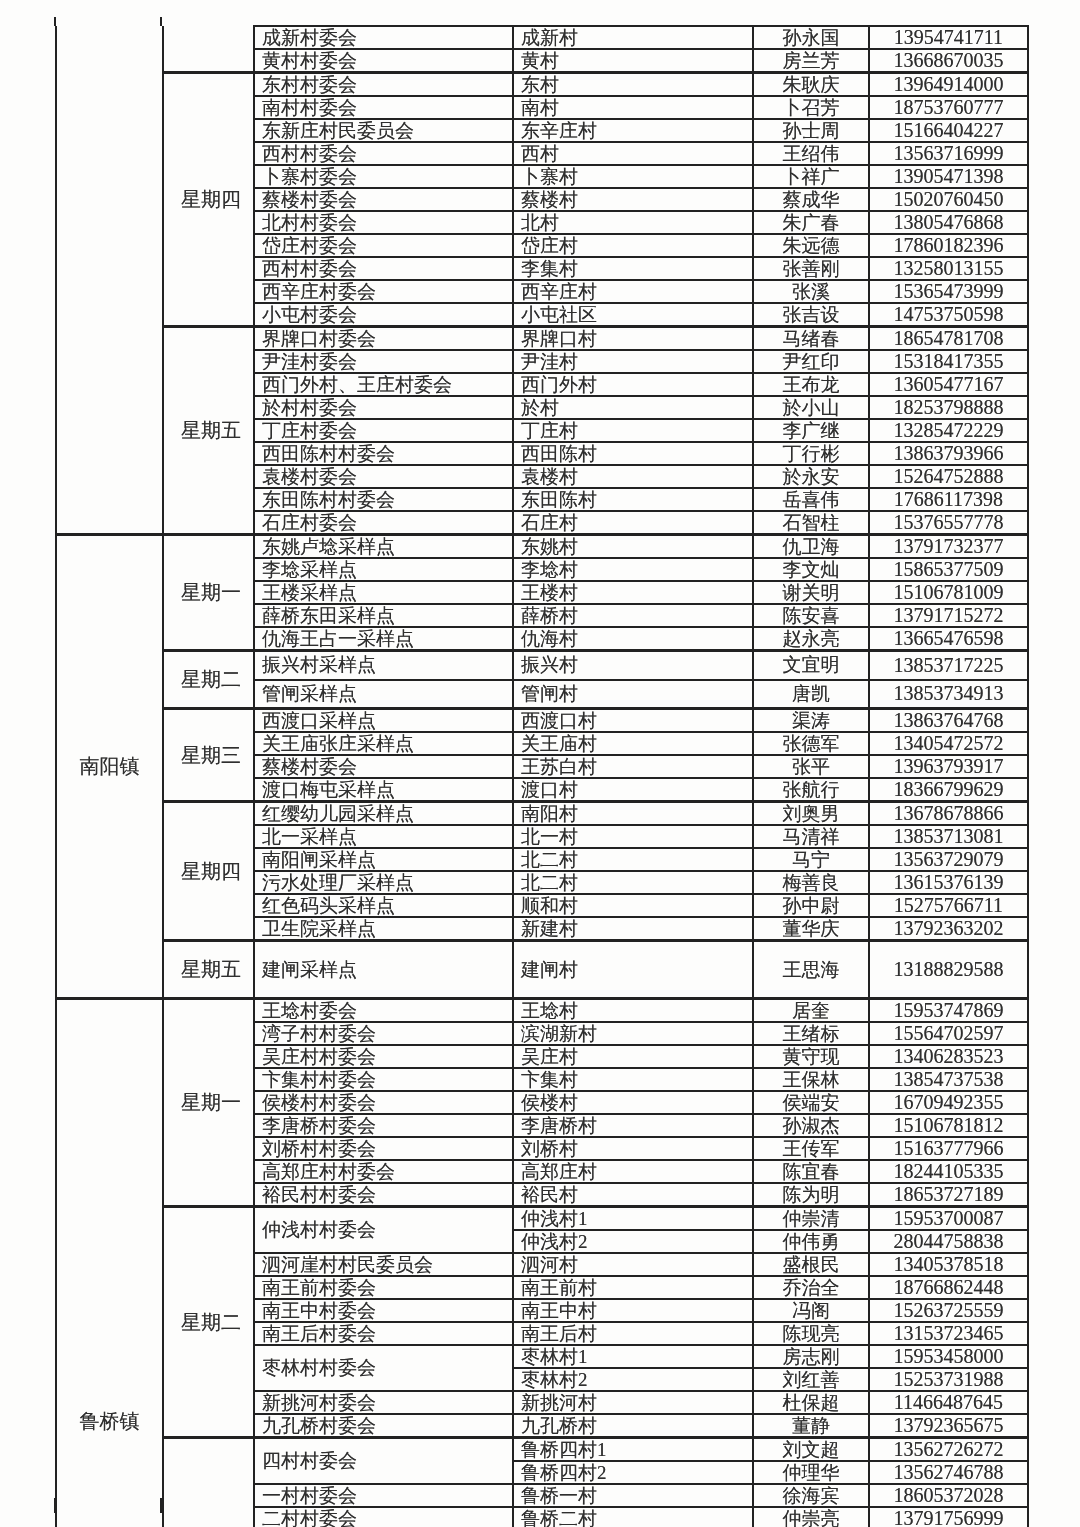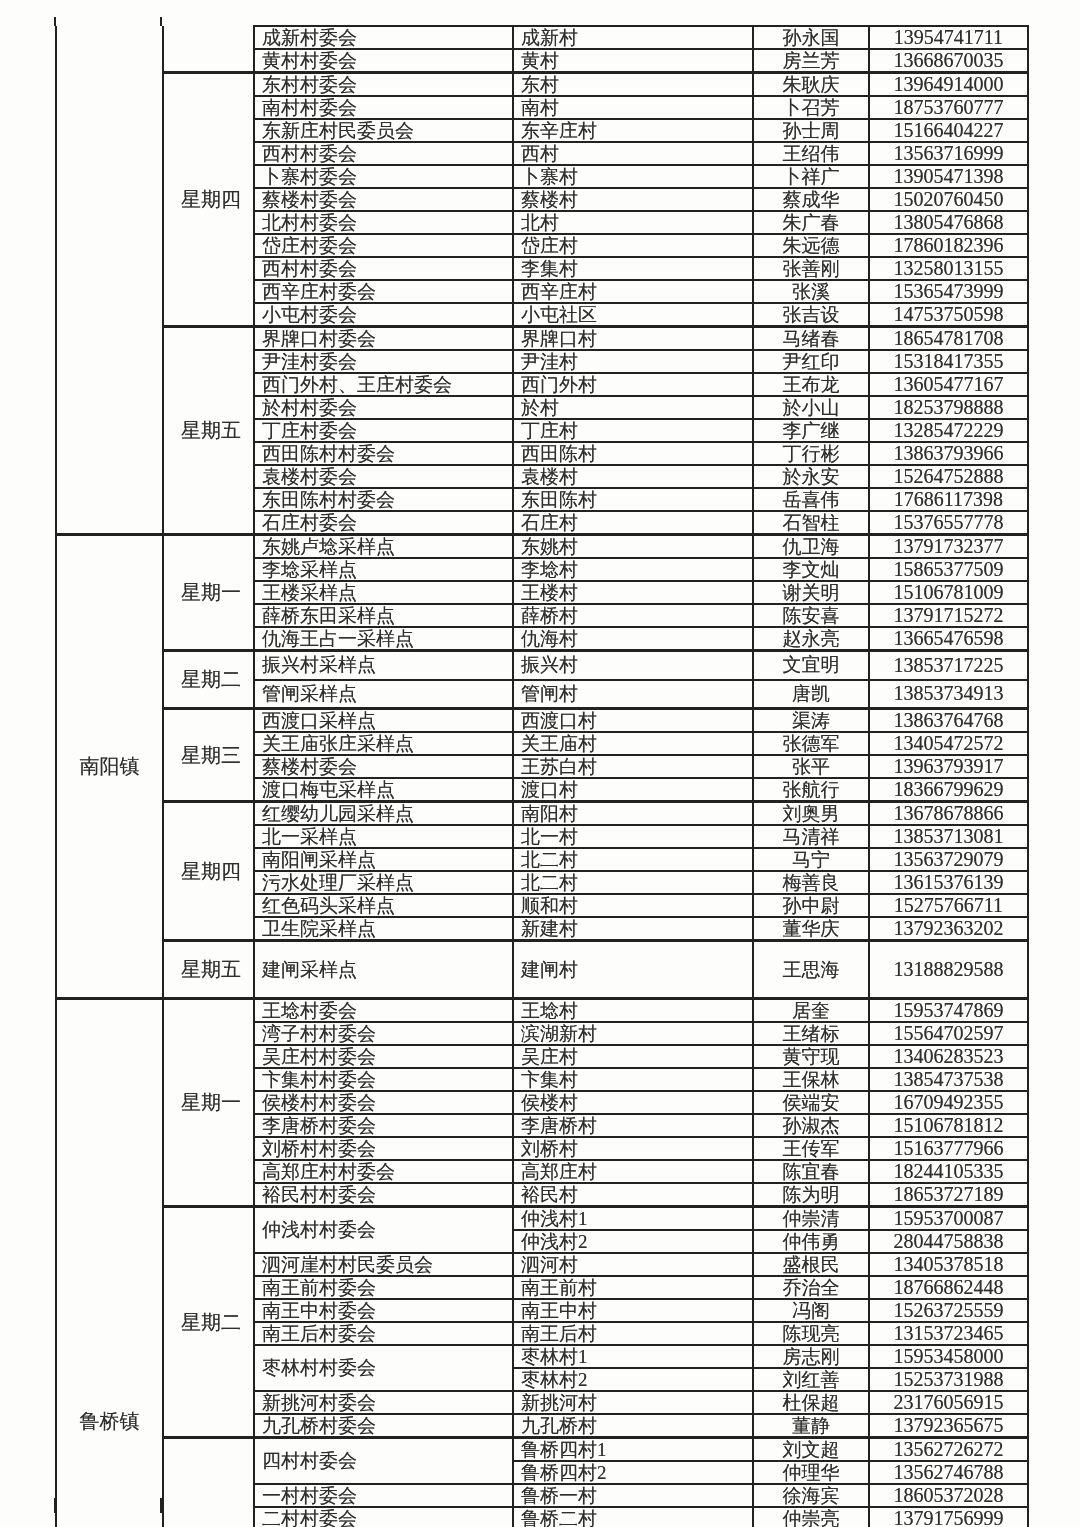--- a/index.html
+++ b/index.html
@@ -403,21 +403,21 @@
       </tr>
       <tr>
         <td class="village-cell">枣林村2</td>
         <td class="name-cell">刘红善</td>
         <td class="phone-cell">15253731988</td>
       </tr>
       <tr>
         <td class="committee-cell">新挑河村委会</td>
         <td class="village-cell">新挑河村</td>
         <td class="name-cell">杜保超</td>
-        <td class="phone-cell">23176056915</td>
+        <td class="phone-cell">11466487645</td>
       </tr>
       <tr>
         <td class="committee-cell">九孔桥村委会</td>
         <td class="village-cell">九孔桥村</td>
         <td class="name-cell">董静</td>
         <td class="phone-cell">13792365675</td>
       </tr>
       <tr class="grp">
         <td class="week-cell cut-bottom week-low" rowspan="6">星期三</td>
         <td class="committee-cell" rowspan="2">四村村委会</td>

